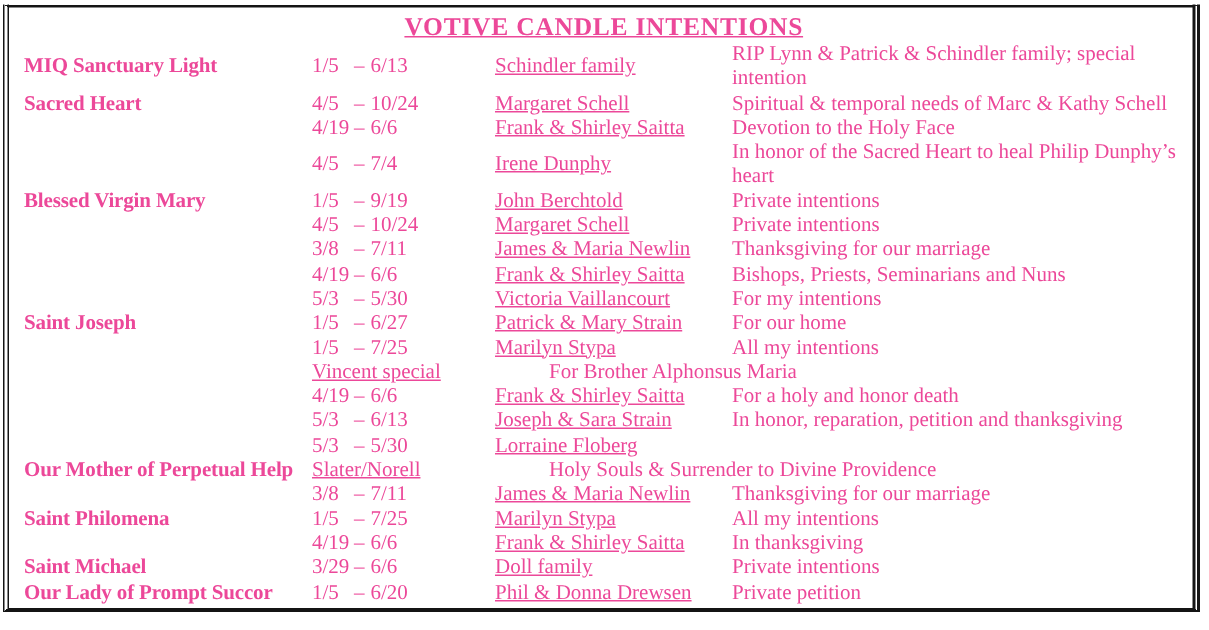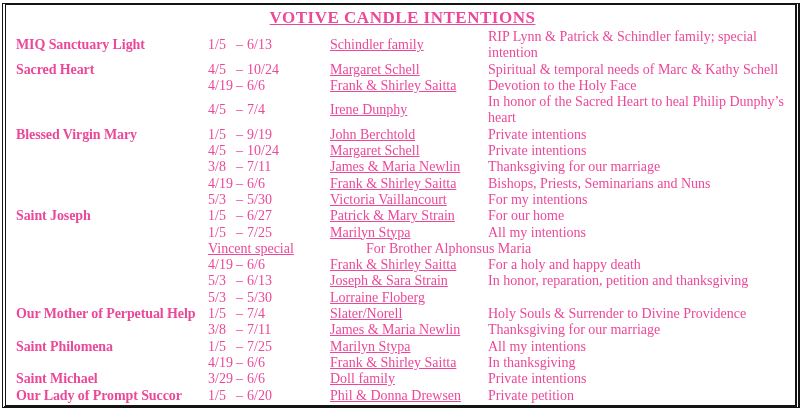--- a/index.html
+++ b/index.html
@@ -135,38 +135,37 @@
           </div>
           <div class="row">
             <div class="cell candle"></div>
             <div class="cell person">Vincent special</div>
             <div class="cell intent">For Brother Alphonsus Maria</div>
           </div>
           <div class="row">
             <div class="cell candle"></div>
             <div class="cell dates"><span class="d-start">4/19</span><span class="d-sep">–</span><span class="d-end">6/6</span></div>
             <div class="cell person">Frank &amp; Shirley Saitta</div>
-            <div class="cell intent">For a holy and happy death</div>
+            <div class="cell intent">For a holy and honor death</div>
           </div>
           <div class="row">
             <div class="cell candle"></div>
             <div class="cell dates"><span class="d-start">5/3</span><span class="d-sep">–</span><span class="d-end">6/13</span></div>
             <div class="cell person">Joseph &amp; Sara Strain</div>
             <div class="cell intent">In honor, reparation, petition and thanksgiving</div>
           </div>
           <div class="row">
             <div class="cell candle"></div>
             <div class="cell dates"><span class="d-start">5/3</span><span class="d-sep">–</span><span class="d-end">5/30</span></div>
             <div class="cell person">Lorraine Floberg</div>
           </div>
         </div>
         <div class="section">
           <div class="row">
             <div class="cell candle">Our Mother of Perpetual Help</div>
-            <div class="cell dates"><span class="d-start">1/5</span><span class="d-sep">–</span><span class="d-end">7/4</span></div>
             <div class="cell person">Slater/Norell</div>
             <div class="cell intent">Holy Souls &amp; Surrender to Divine Providence</div>
           </div>
           <div class="row">
             <div class="cell candle"></div>
             <div class="cell dates"><span class="d-start">3/8</span><span class="d-sep">–</span><span class="d-end">7/11</span></div>
             <div class="cell person">James &amp; Maria Newlin</div>
             <div class="cell intent">Thanksgiving for our marriage</div>
           </div>
         </div>

